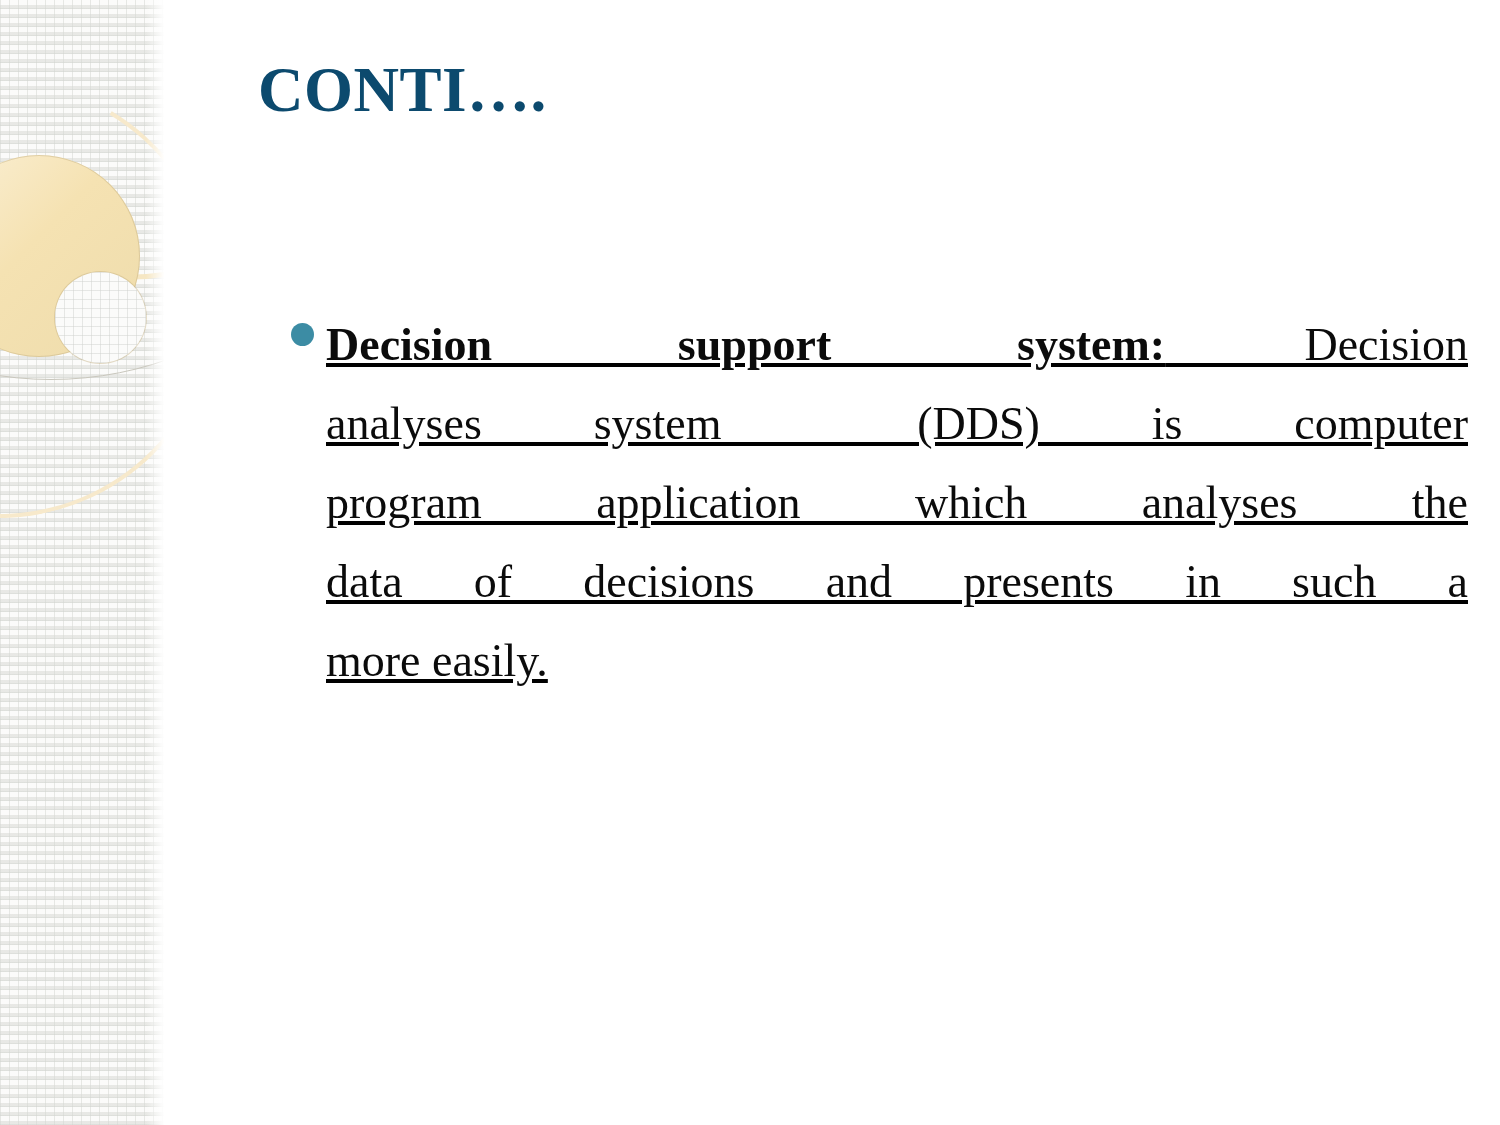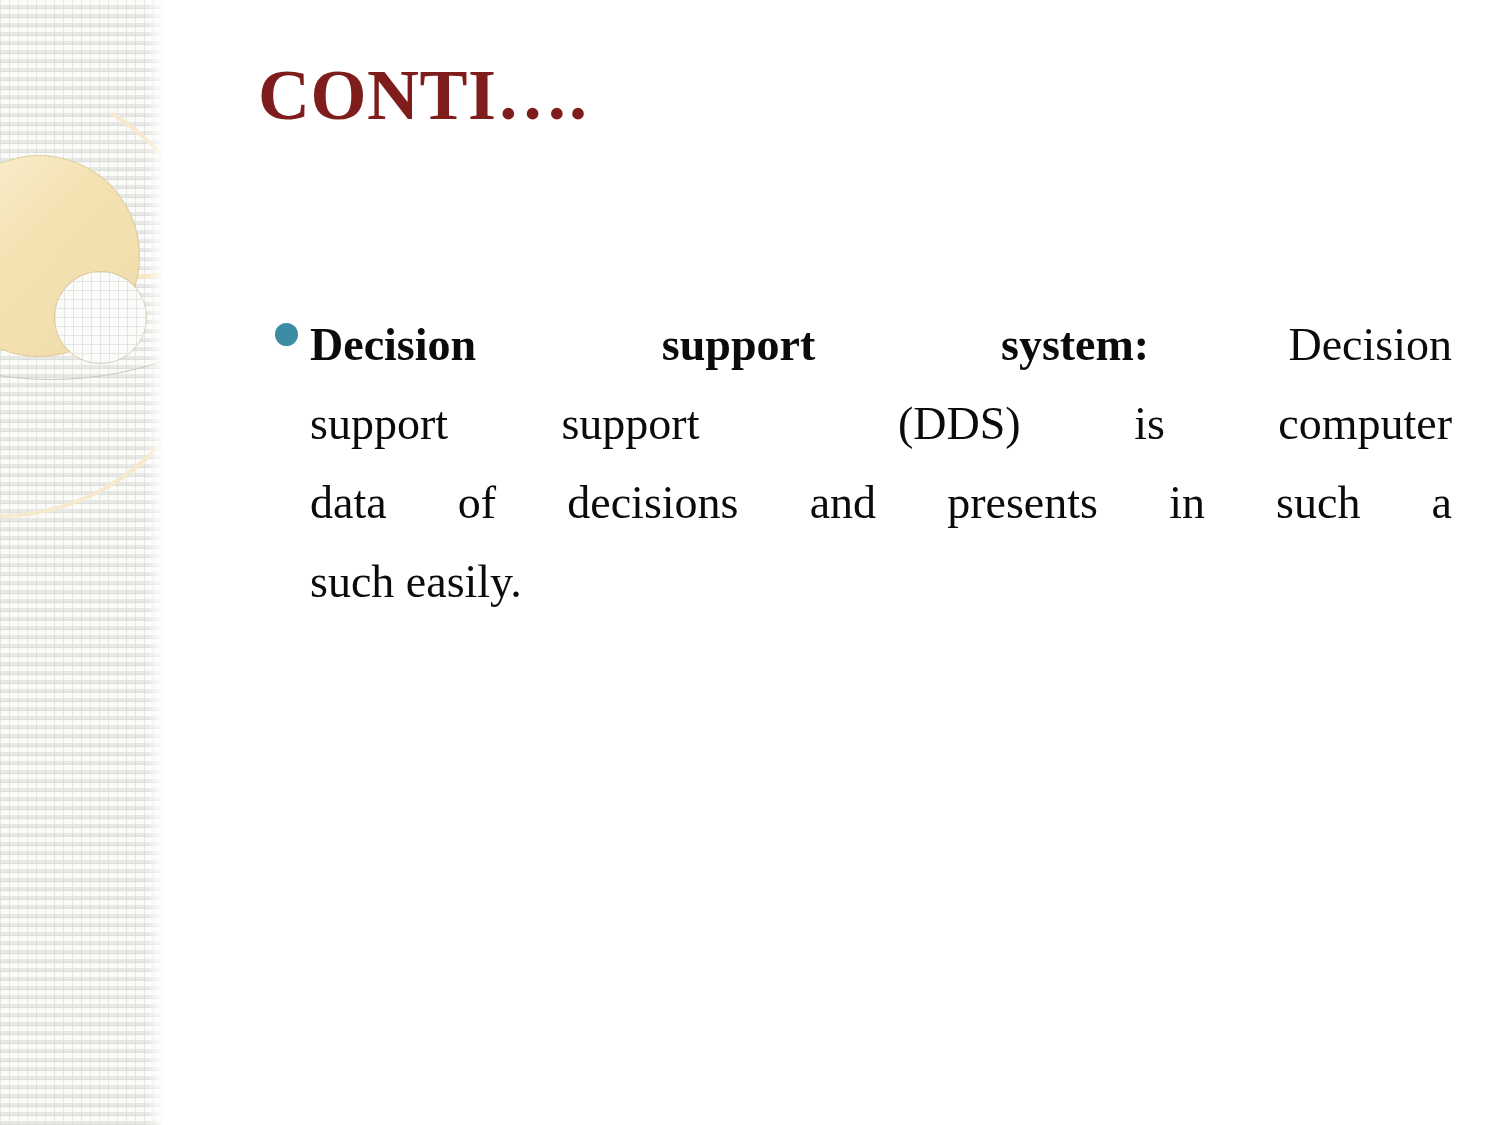--- a/index.html
+++ b/index.html
@@ -133,34 +133,35 @@
     border-top-color: transparent;
     border-left-color: transparent;
     transform: rotate(-14deg);
   }
 
   
   .slide-title {
     position: absolute;
     left: 258px;
     top: 55px;
-    font-size: 72px;
+    font-size: 63px;
     font-weight: bold;
     letter-spacing: 0.5px;
-    color: #7f1d1d;
+    color: #0c4a6e;
     line-height: 1.12;
     white-space: nowrap;
   }
 
   
   .body-block {
     position: absolute;
-    left: 272px;
+    left: 288px;
     top: 305px;
     width: 1180px;
+    text-decoration: underline;
   }
 
   .bullet-row {
     position: relative;
     padding-left: 38px;
   }
 
   .bullet-dot {
     position: absolute;
     left: 3px;
@@ -218,20 +219,21 @@
     <div class="deco-fade-right"></div>
   </div>
 
   <div class="slide-title">CONTI….</div>
 
   <div class="body-block">
     <div class="bullet-row">
       <span class="bullet-dot"></span>
       <div class="bullet-text">
         <span class="jline first"><span class="lead">Decision    support    system:</span><span>   Decision</span></span>
-        <span class="jline">support    support       (DDS)    is    computer</span>
+        <span class="jline">analyses    system       (DDS)    is    computer</span>
+        <span class="jline">program   application   which   analyses   the</span>
         <span class="jline">data  of  decisions  and  presents  in  such  a</span>
-        <span class="jline last">such easily.</span>
+        <span class="jline last">more easily.</span>
       </div>
     </div>
   </div>
 
 </div>
 
 </body></html>

